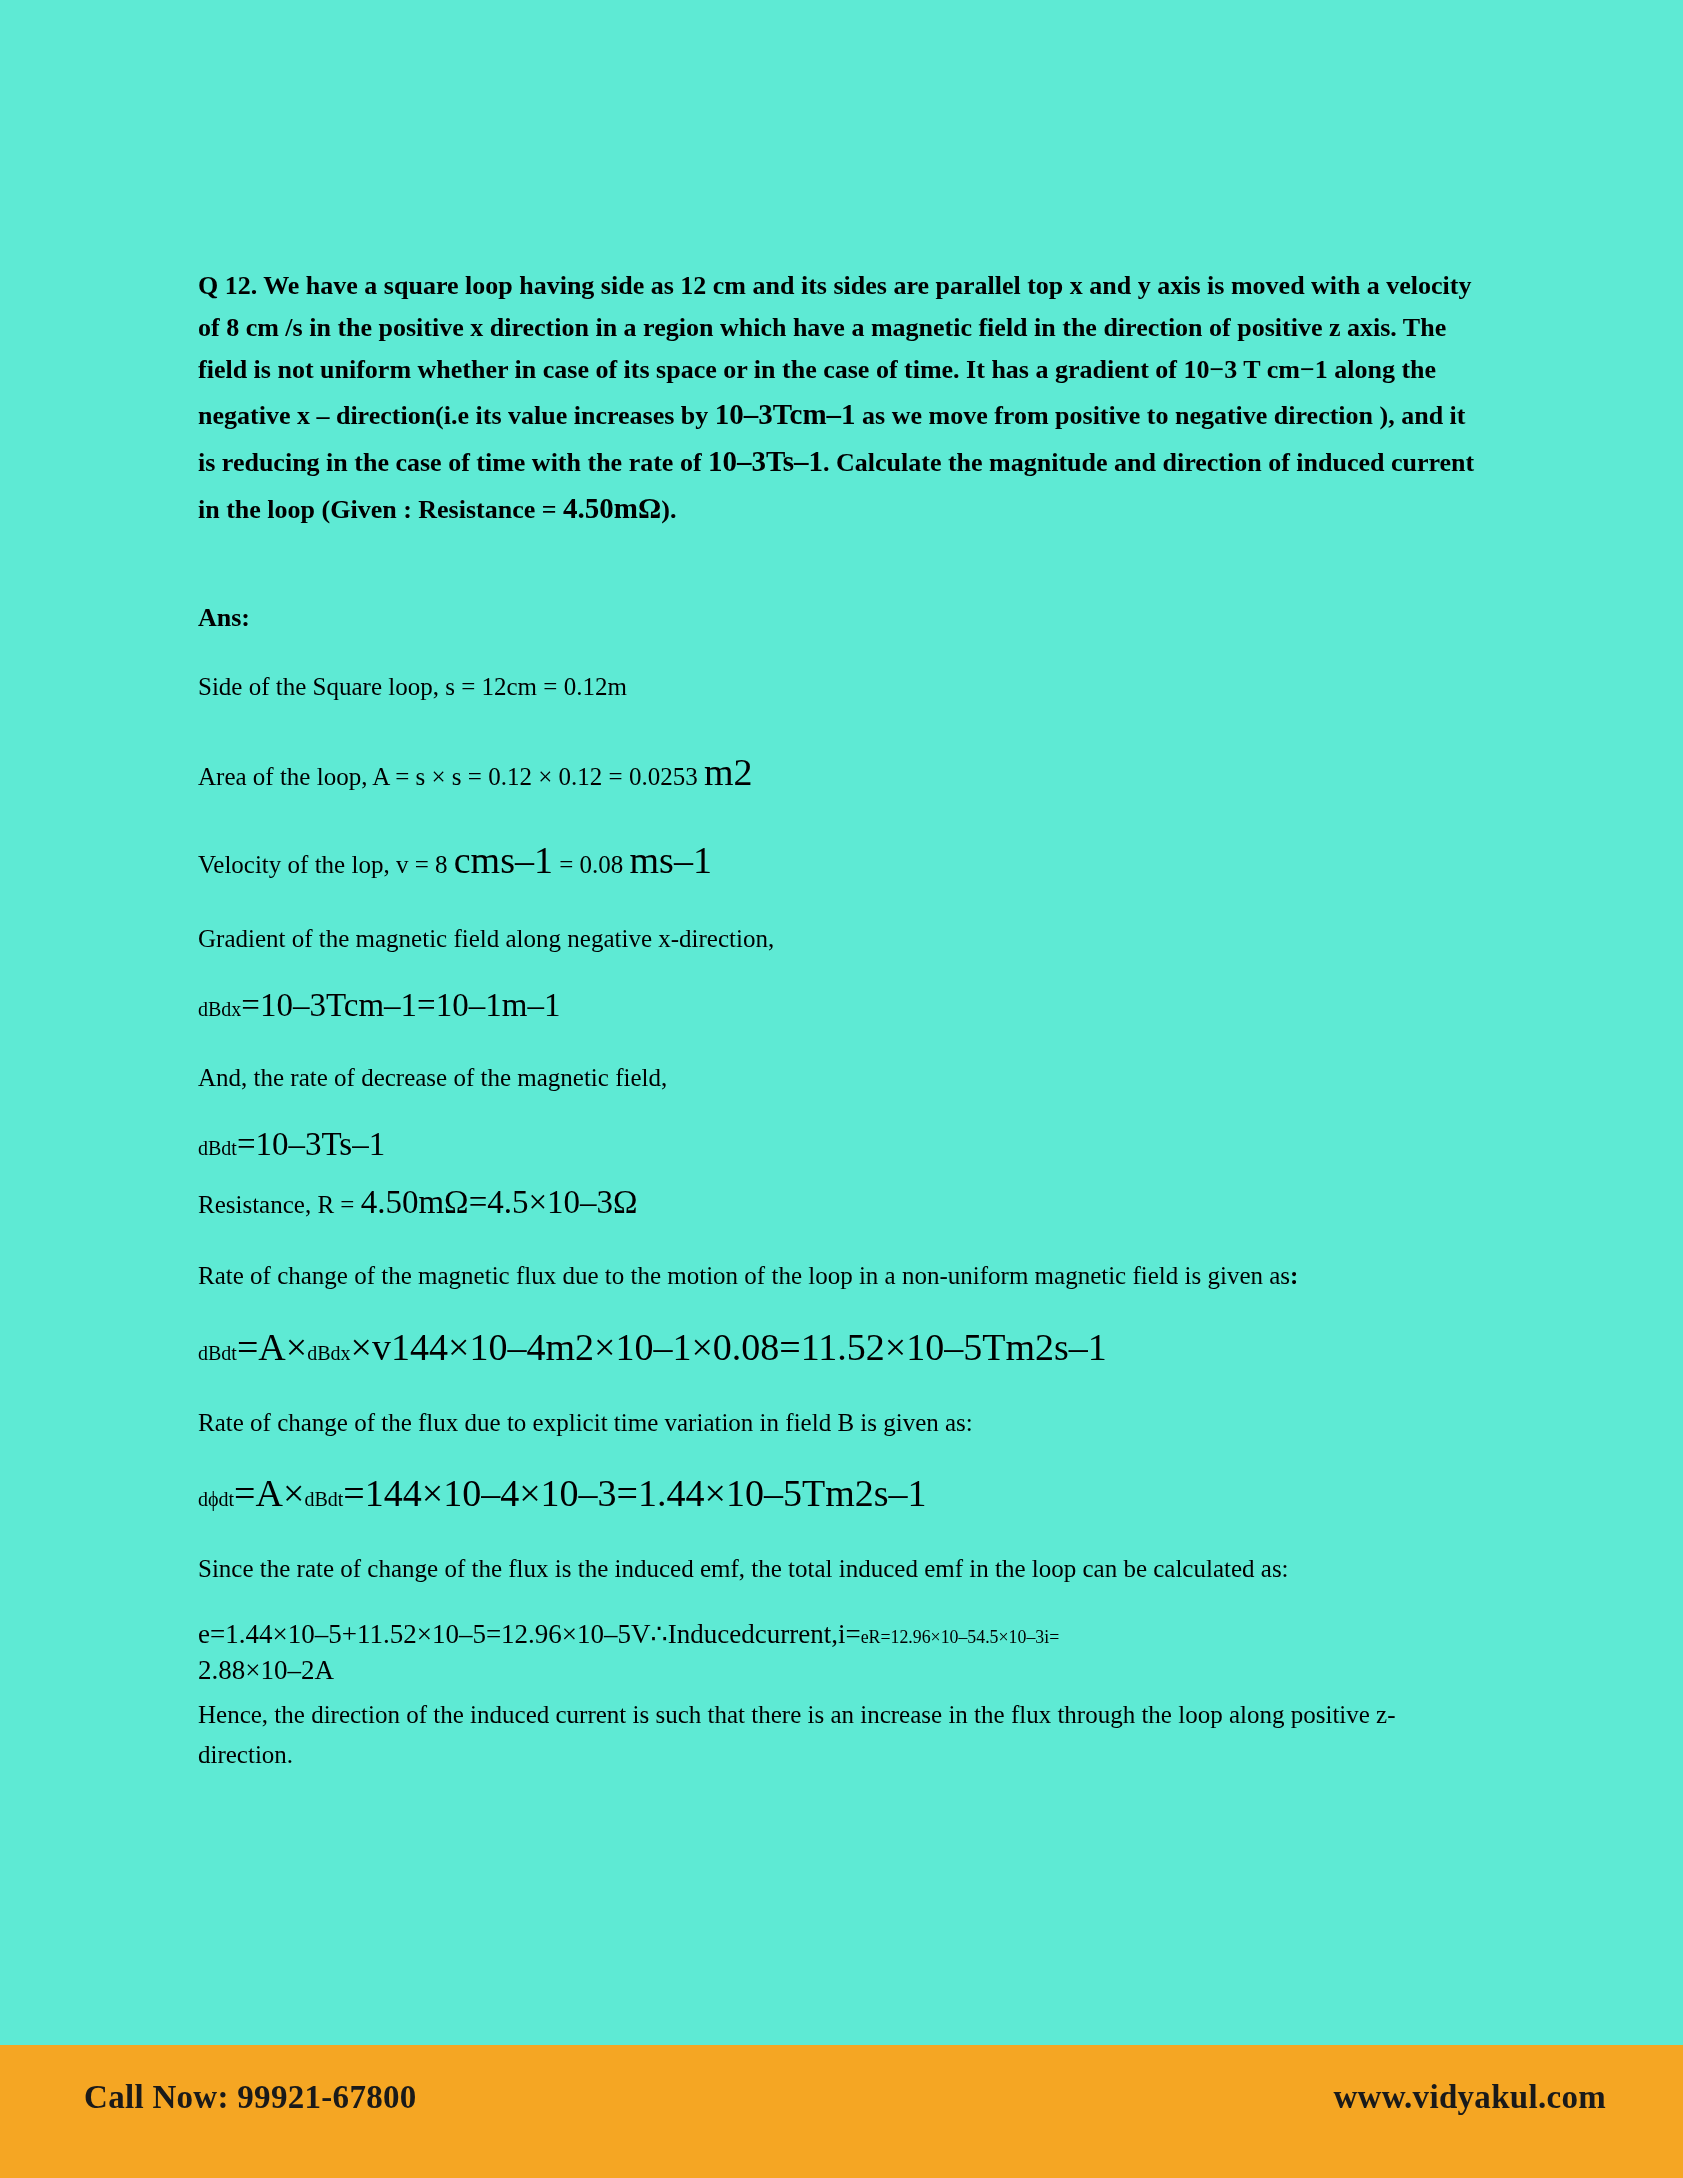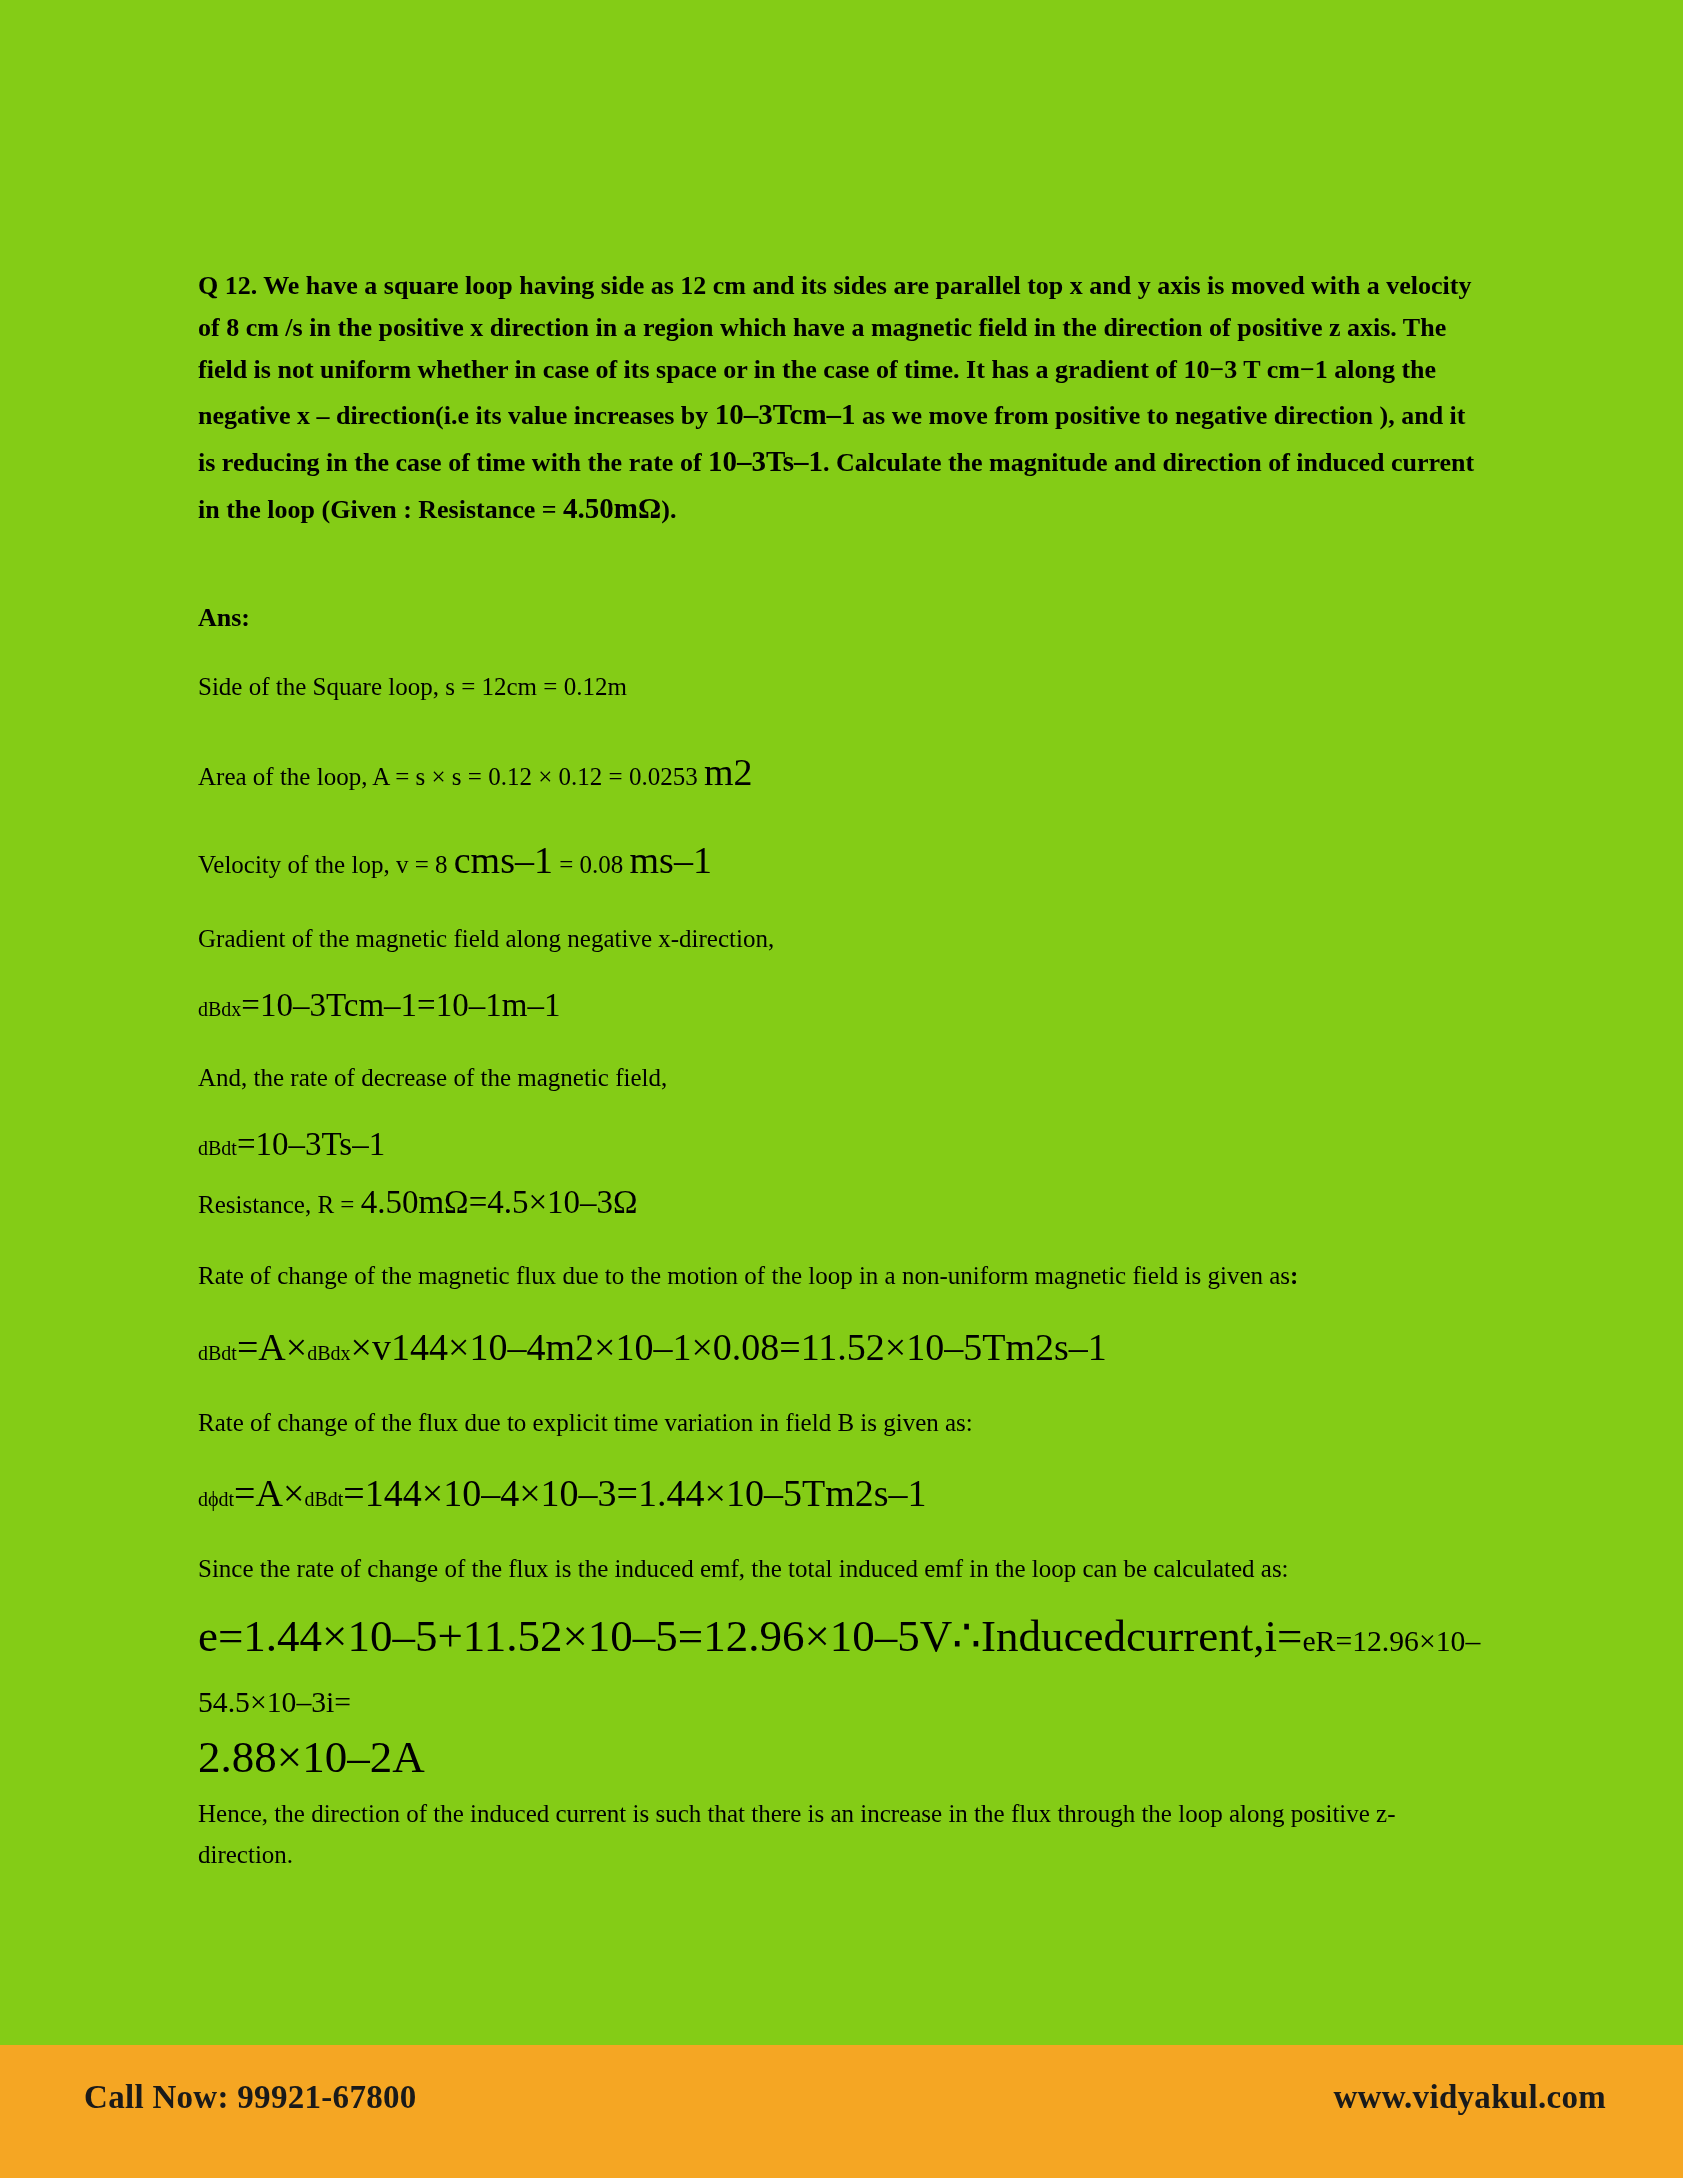--- a/index.html
+++ b/index.html
@@ -12,21 +12,21 @@
     background: #ffffff;
     font-family: "Liberation Serif", serif;
     position: relative;
     overflow: hidden;
   }
   .page {
     position: absolute;
     left: 0; top: 0;
     width: 1683px;
     height: 2178px;
-    background: #84cc16;
+    background: #5eead4;
   }
   .content {
     position: absolute;
     left: 198px;
     top: 265px;
     width: 1287px;
   }
   .question {
     font-family: "Liberation Serif", serif;
     font-weight: bold;
@@ -66,23 +66,23 @@
   .big {
     font-size: 38px;
   }
   .bigger {
     font-size: 33px;
   }
   .sm {
     font-size: 0.8em;
   }
   .final {
-    font-size: 45px;
+    font-size: 27px;
     line-height: 1.35;
-    margin-top: 16px;
+    margin-top: 26px;
     color: #000;
   }
   .final .small {
     font-size: 0.66em;
   }
   .footer {
     position: absolute;
     left: 0;
     bottom: 0;
     width: 1683px;

